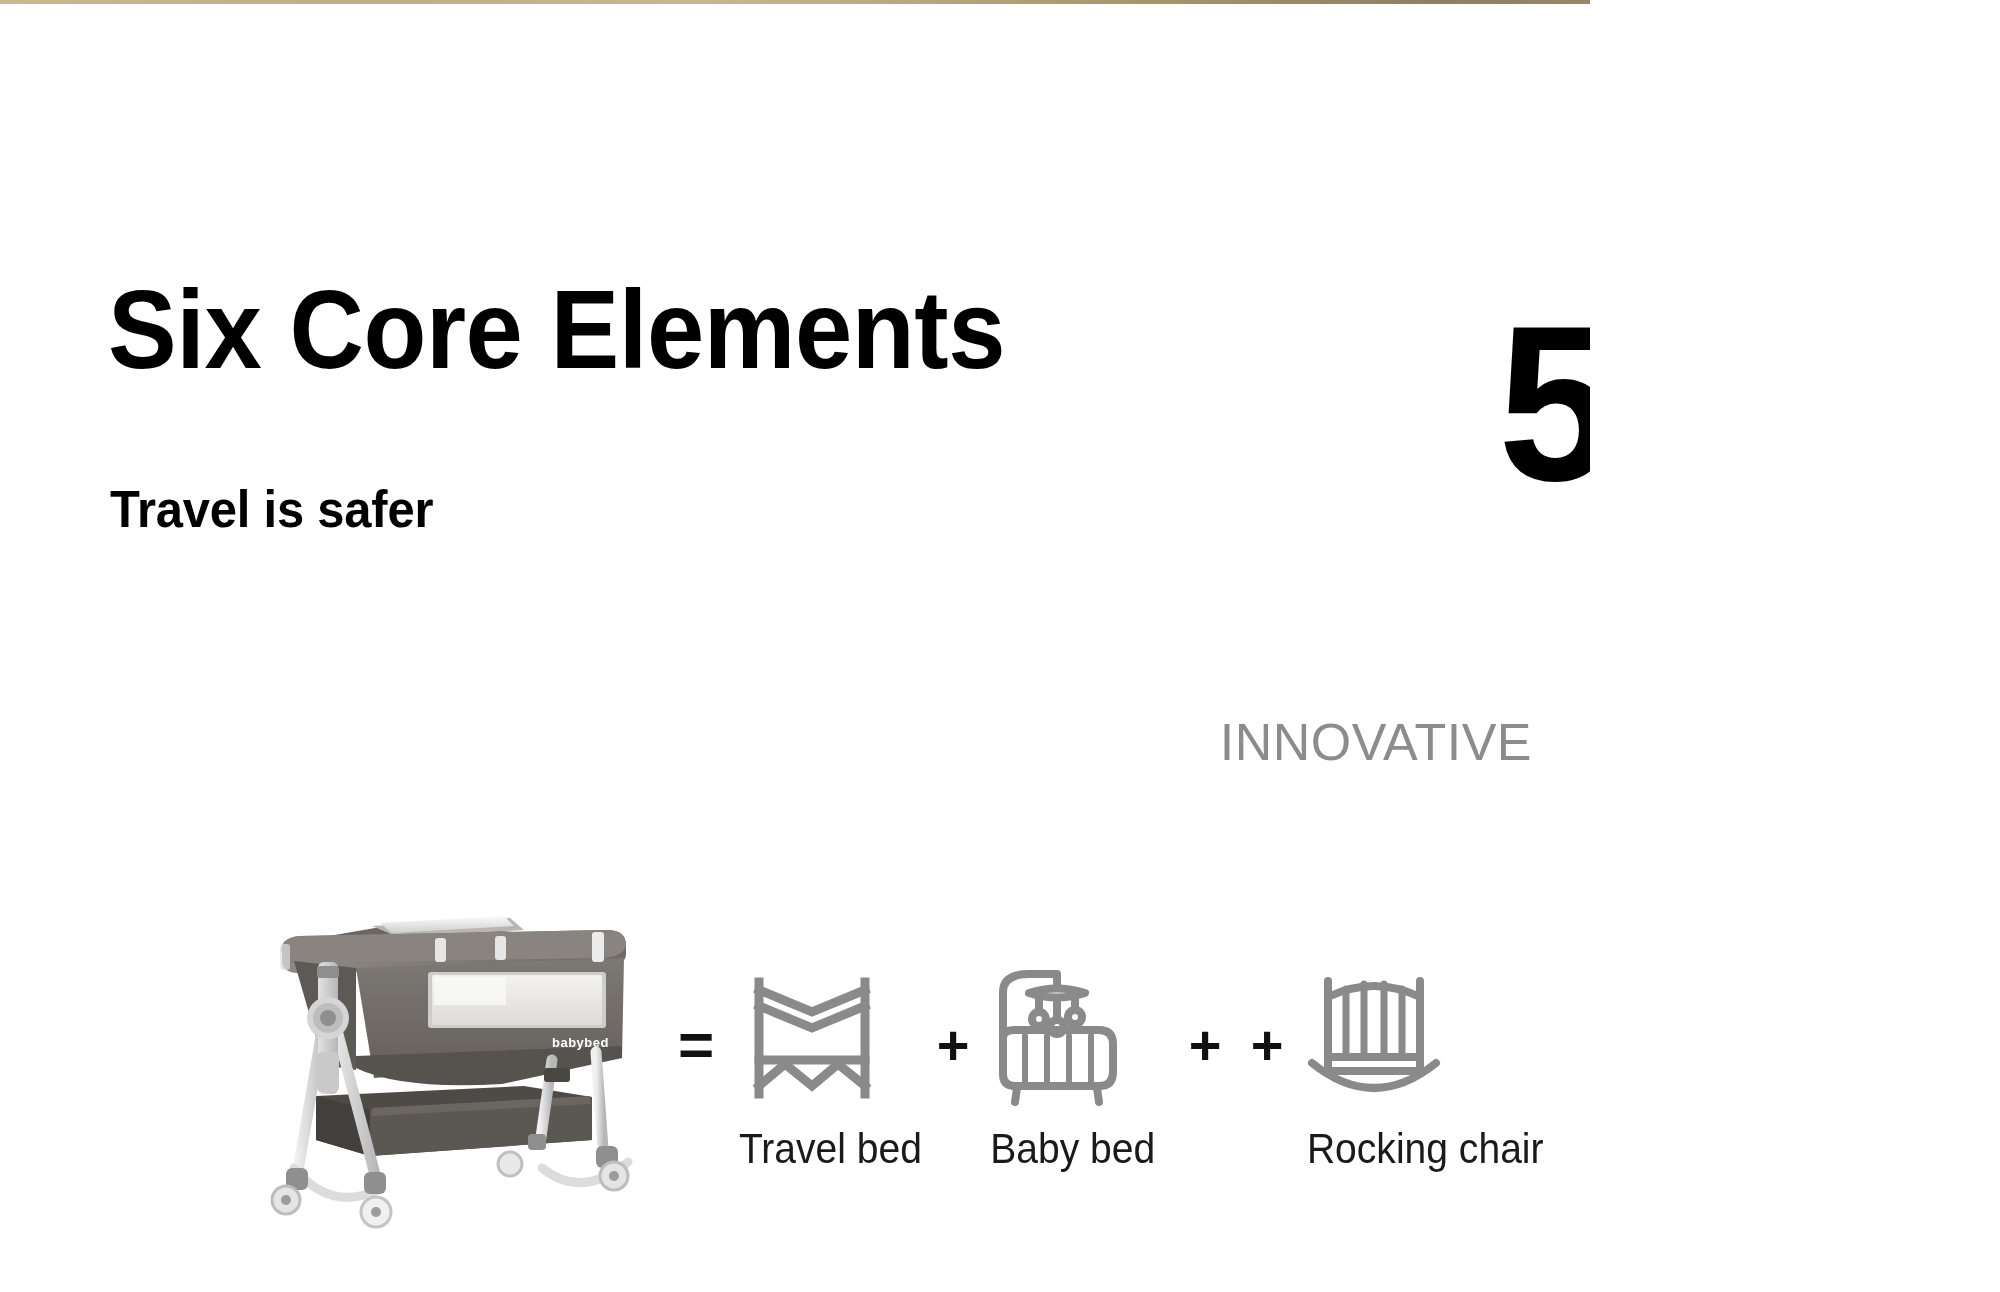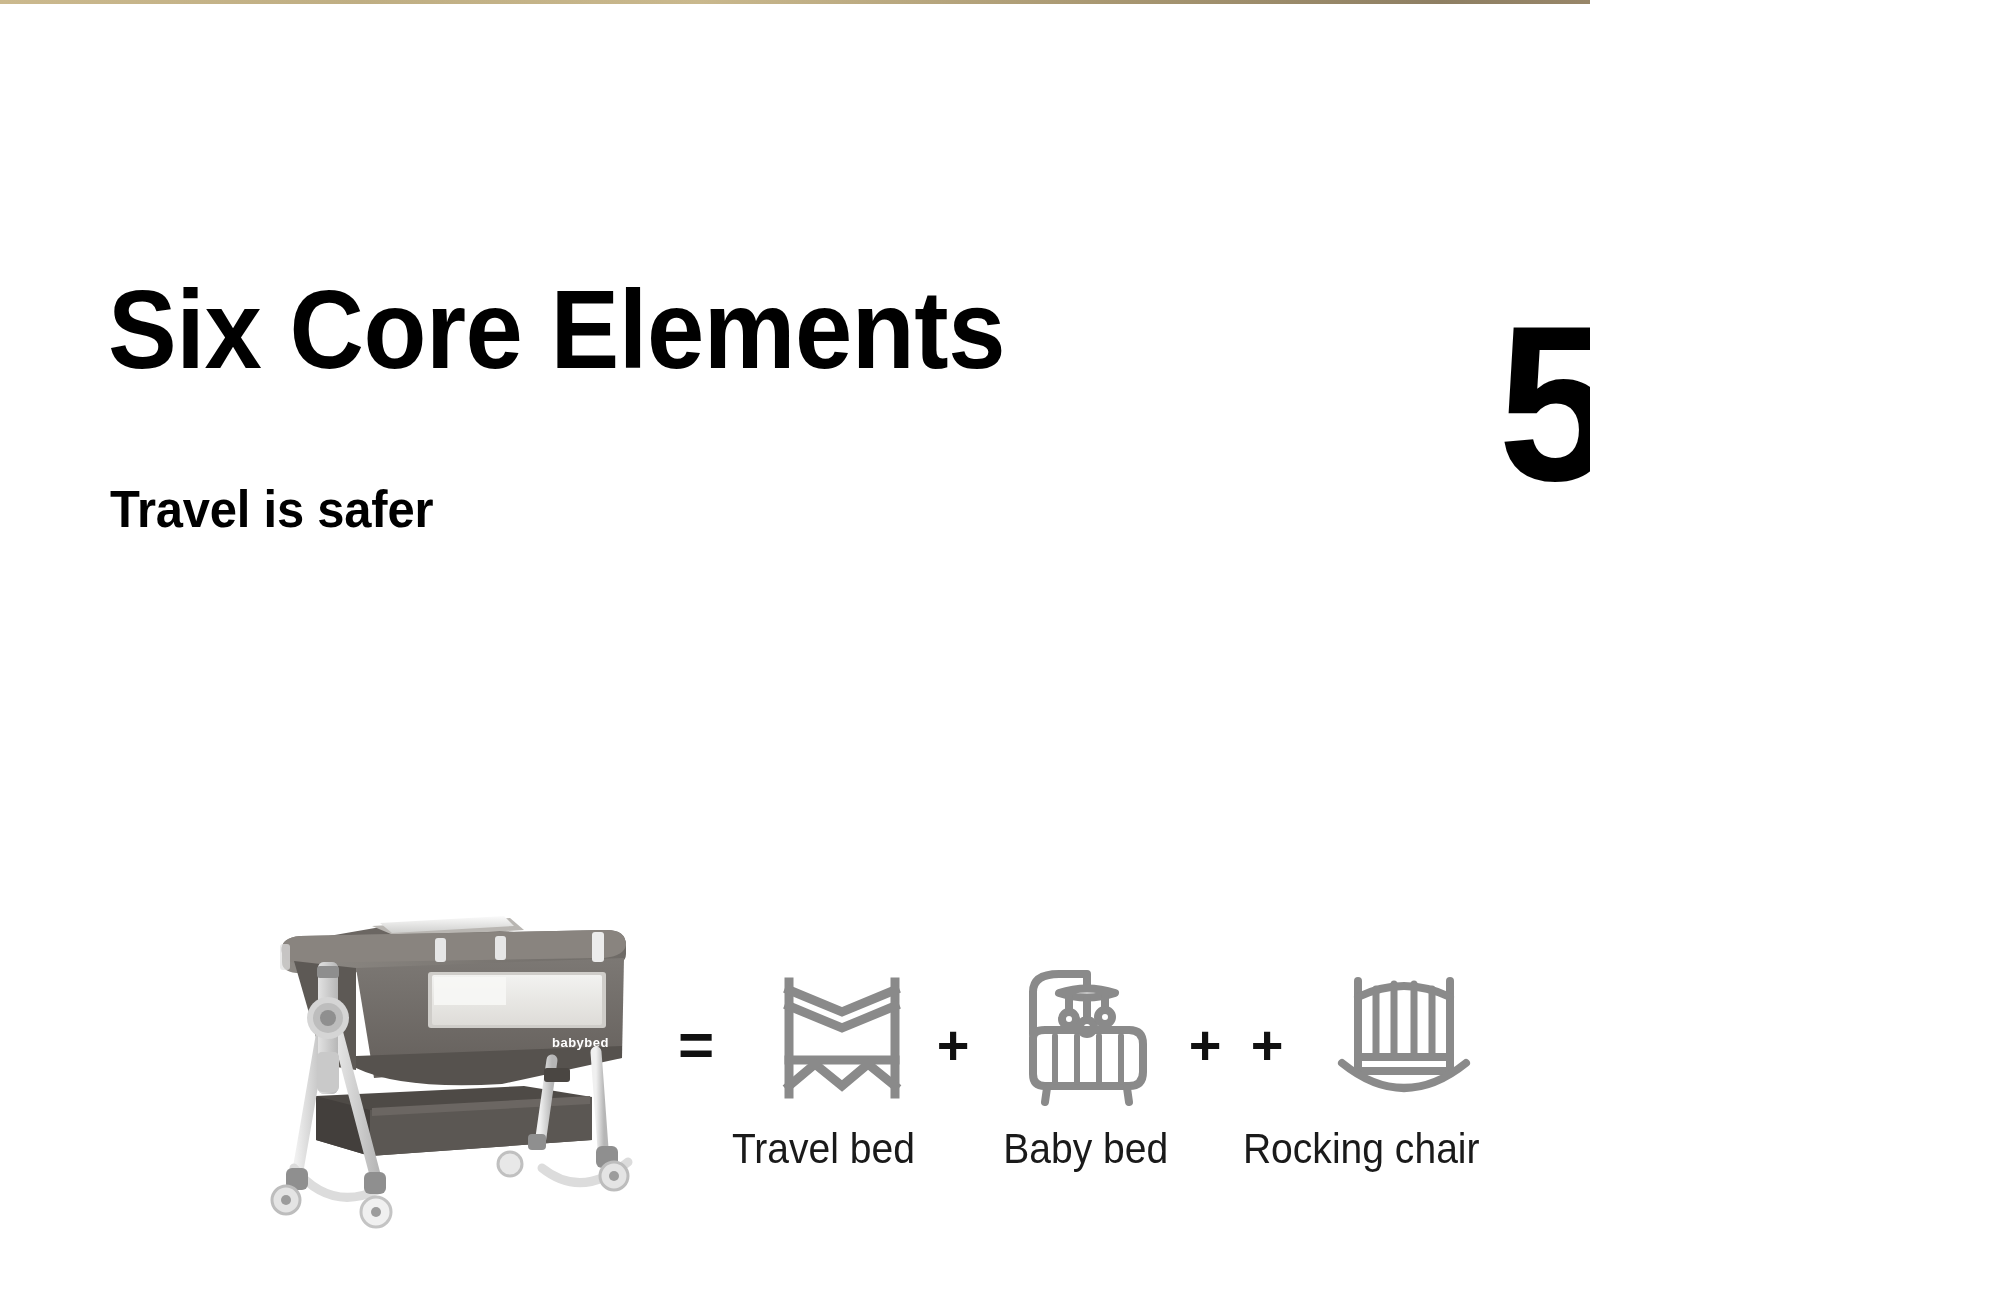--- a/index.html
+++ b/index.html
@@ -132,21 +132,21 @@
     font-weight: 700;
     color: #111;
     line-height: 1;
   }
   .eq-op.equals { width: 72px; flex: 0 0 72px; font-size: 62px; }
   .eq-item {
     flex: 0 0 auto;
     width: 190px;
     display: flex;
     flex-direction: column;
-    align-items: flex-end;
+    align-items: flex-start;
   }
   .eq-item .glyph {
     height: 156px;
     width: 160px;
     display: flex;
     align-items: center;
     justify-content: center;
   }
   .eq-item .glyph svg { display: block; }
   .eq-item .cap {
@@ -169,20 +169,21 @@
   <div class="headline">Six Core Elements</div>
   <div class="subhead">Travel is safer</div>
 
   <div class="badge">
     <span class="big">5</span>
     <span class="small">in</span>
     <span class="big">1</span>
   </div>
 
   <div class="tagline">
+    <div>INNOVATIVE</div>
   </div>
 
   <div class="product">
     <svg viewBox="0 0 416 330" xmlns="http://www.w3.org/2000/svg">
       <defs>
         <linearGradient id="fab" x1="0" y1="0" x2="0" y2="1">
           <stop offset="0" stop-color="#7c7874"></stop>
           <stop offset="1" stop-color="#645f5b"></stop>
         </linearGradient>
         <linearGradient id="fabTop" x1="0" y1="0" x2="1" y2="0">

